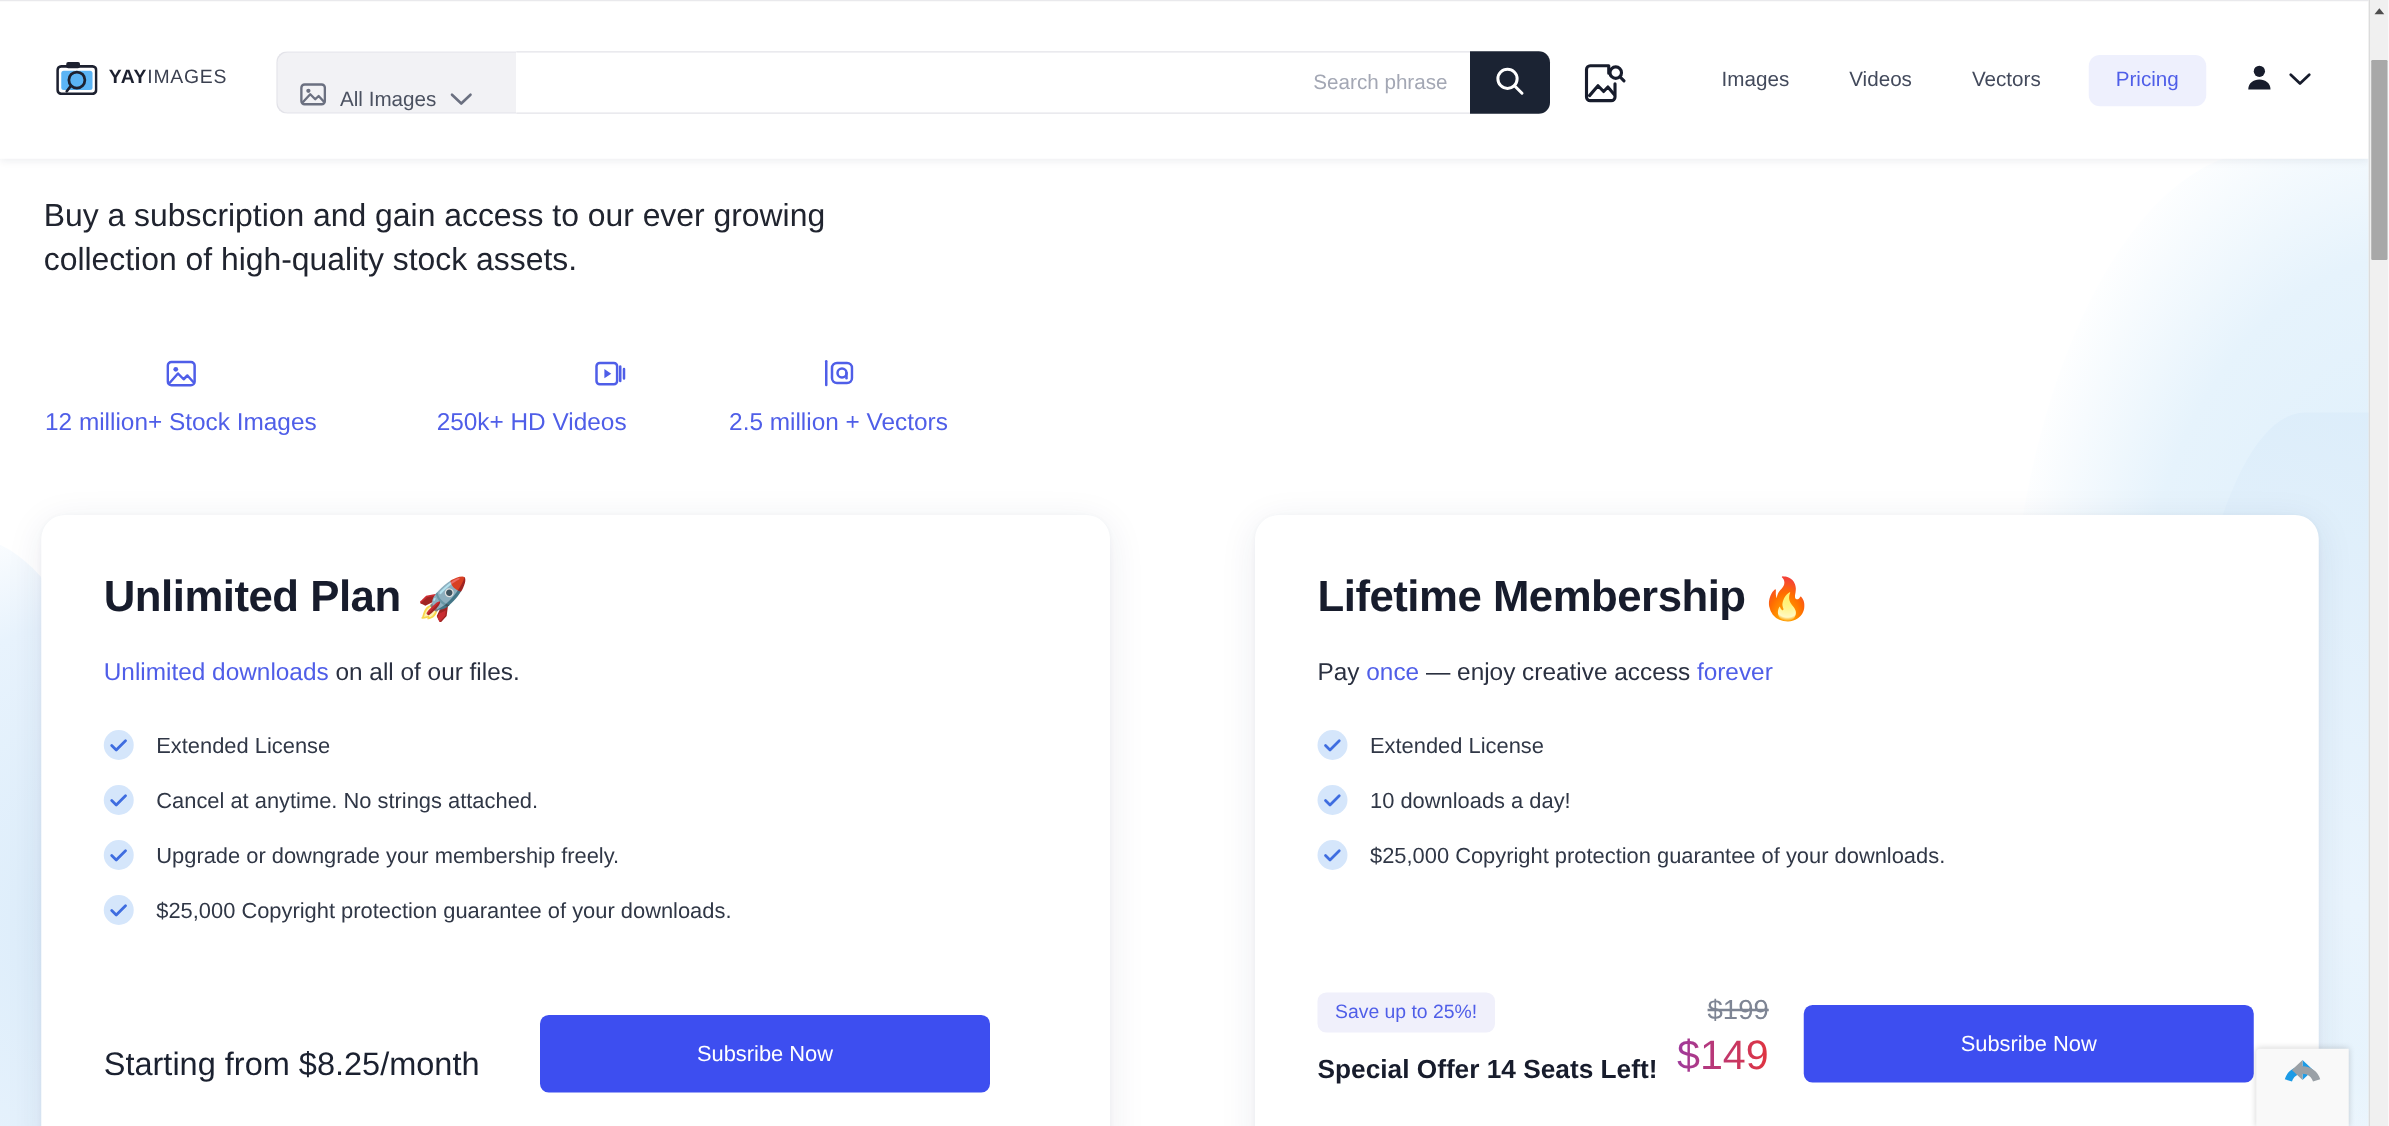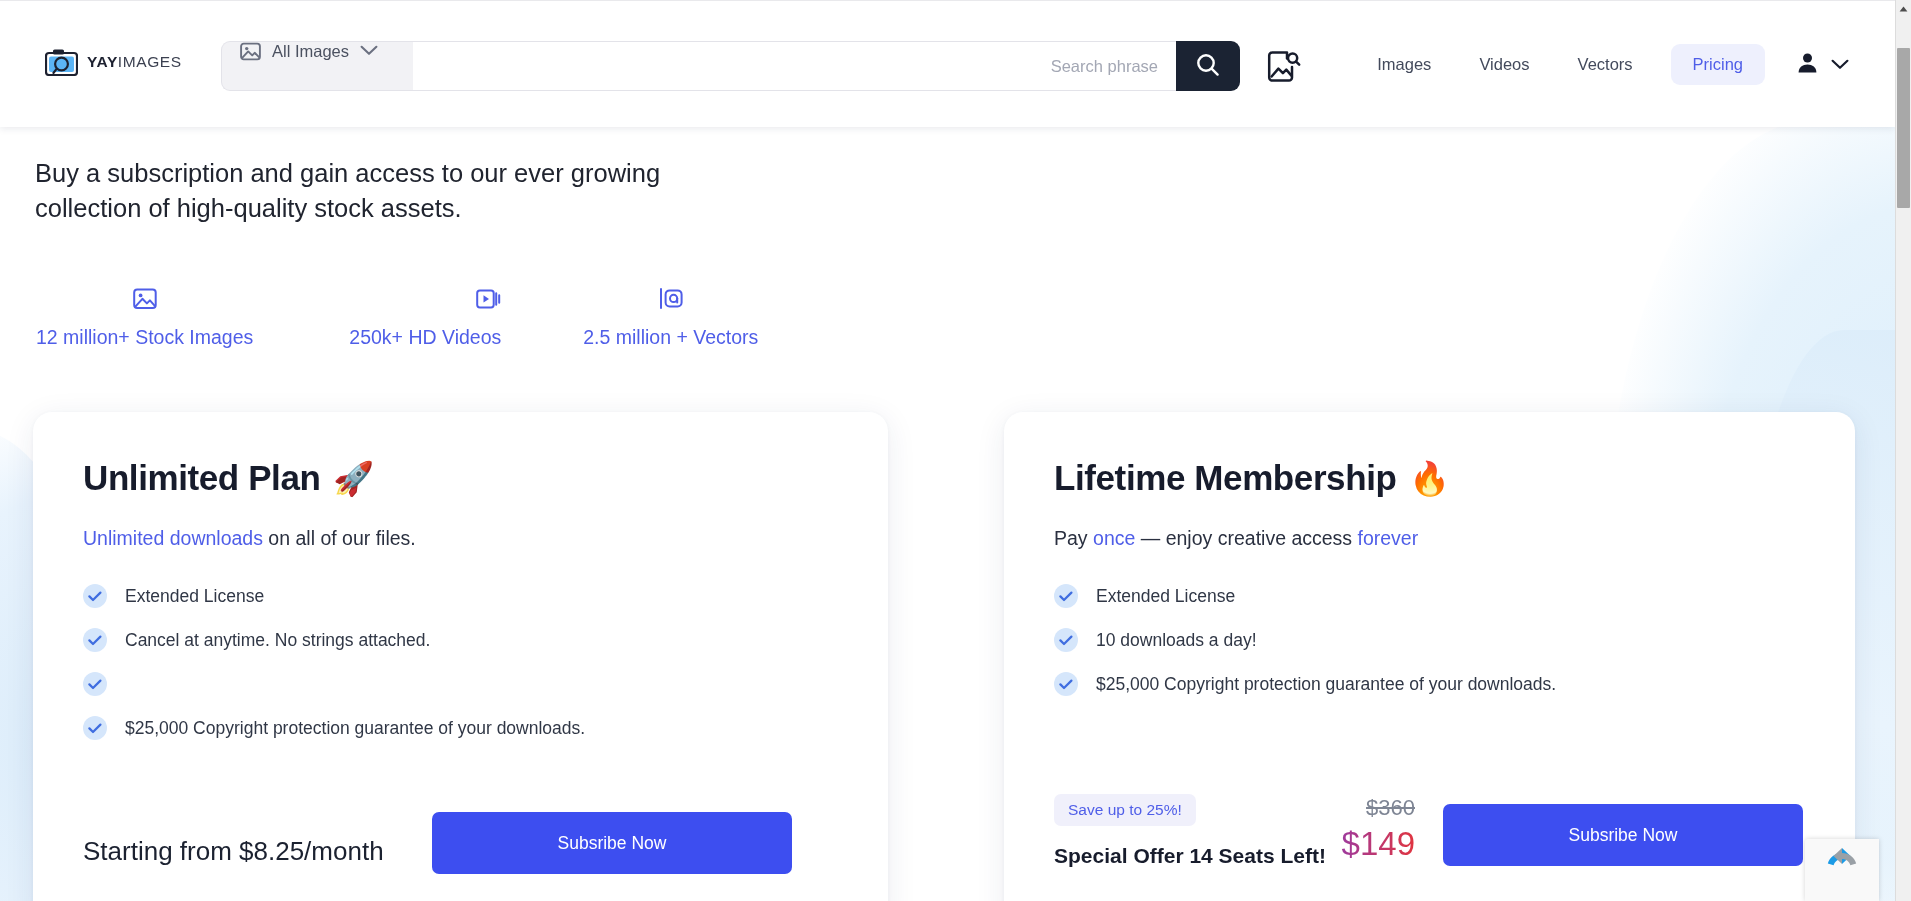--- a/index.html
+++ b/index.html
@@ -102,21 +102,21 @@
   
   .search-group {
     position: absolute;
     left: 221px; top: 40px;
     display: flex;
     align-items: stretch;
     height: 50px;
   }
   .sg-dropdown {
     display: flex;
-    align-items: flex-start;
+    align-items: flex-end;
     gap: 11px;
     padding: 0 18px 0 18px;
     background: #f2f2f5;
     border: 1px solid #e3e3e9;
     border-right: none;
     border-radius: 9px 0 0 9px;
     cursor: pointer;
     min-width: 192px;
   }
   .sg-dropdown .dd-label {
@@ -577,20 +577,21 @@
               </svg>
           </span>
           <span class="feat-text">Cancel at anytime. No strings attached.</span>
         </li>
         <li class="feat">
           <span class="feat-check">
             <svg width="14" height="11" viewBox="0 0 14 11">
                 <path d="M1.4 5.4 L5 9 L12.4 1.6" fill="none" stroke="#3f6de0" stroke-width="2.2" stroke-linecap="round" stroke-linejoin="round"></path>
               </svg>
           </span>
+          <span class="feat-text">Upgrade or downgrade your membership freely.</span>
         </li>
         <li class="feat">
           <span class="feat-check">
             <svg width="14" height="11" viewBox="0 0 14 11">
                 <path d="M1.4 5.4 L5 9 L12.4 1.6" fill="none" stroke="#3f6de0" stroke-width="2.2" stroke-linecap="round" stroke-linejoin="round"></path>
               </svg>
           </span>
           <span class="feat-text">$25,000 Copyright protection guarantee of your downloads.</span>
         </li>
       </ul>
@@ -635,21 +636,21 @@
               </svg>
           </span>
           <span class="feat-text">$25,000 Copyright protection guarantee of your downloads.</span>
         </li>
       </ul>
 
       <div class="card-bottom">
         <span class="save-badge">Save up to 25%!</span>
         <span class="offer-line">Special Offer 14 Seats Left!</span>
         <span class="price-block">
-          <span class="price-old">$360</span>
+          <span class="price-old">$199</span>
           <span class="price-new">$149</span>
         </span>
         <button class="cta-btn" id="cta-lifetime">Subsribe Now</button>
       </div>
     </div>
 
     <div id="recaptcha">
       <span>
         <svg width="40" height="40" viewBox="0 0 40 40">
           <path d="M20 5 C13 5 7.6 9.4 5.8 15.4 L11.6 17.2 C12.6 13.6 15.9 11 20 11 V16 L28.5 8 L20 0 Z" fill="#1c9be6"></path>

